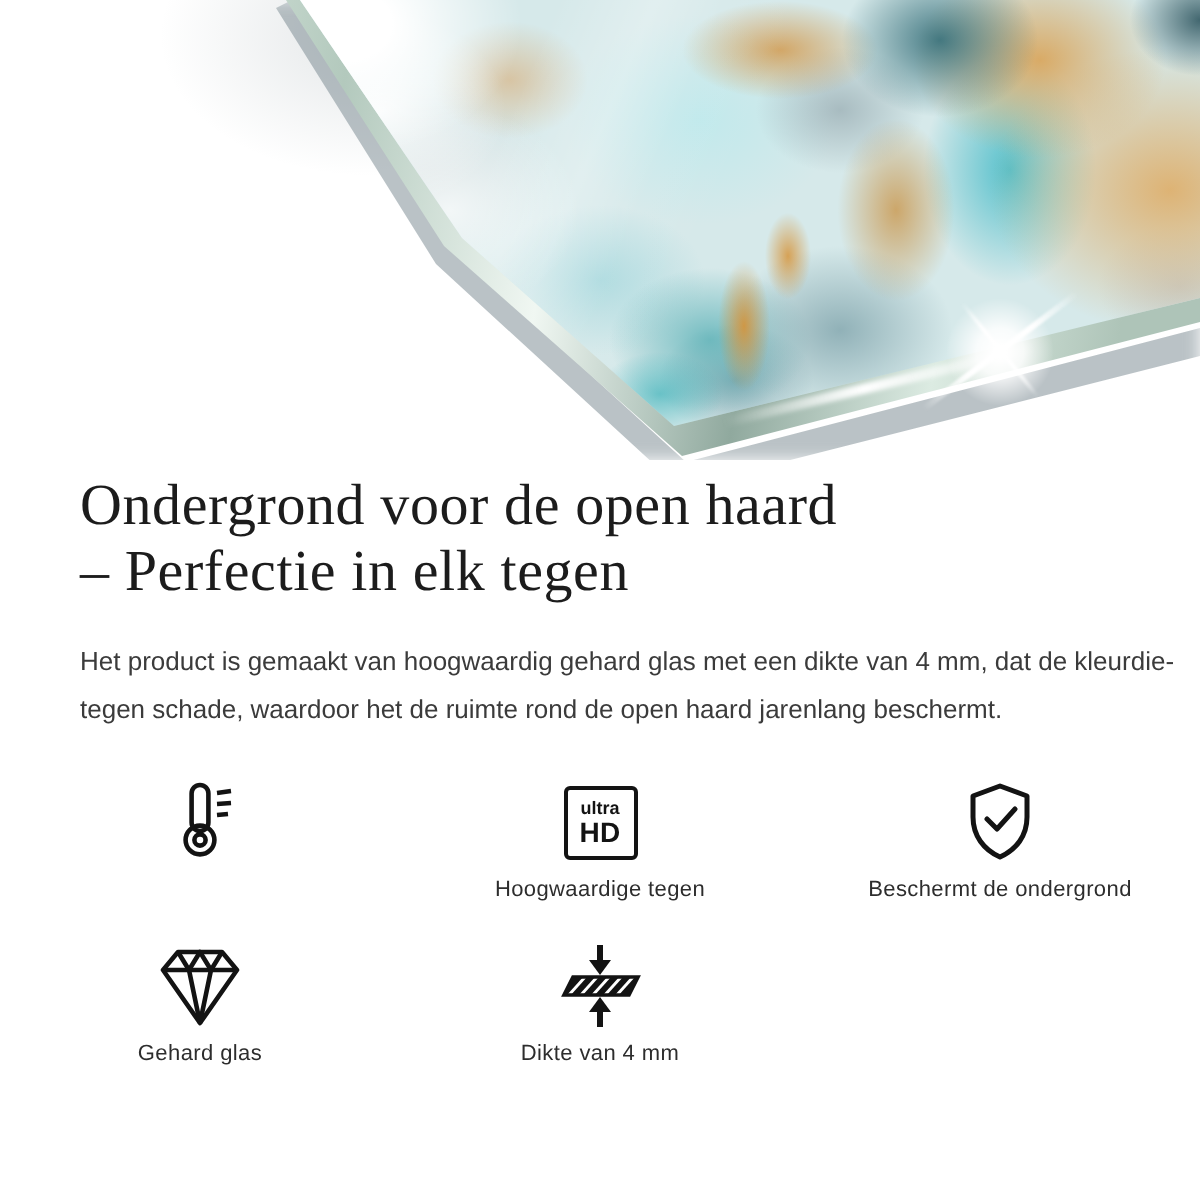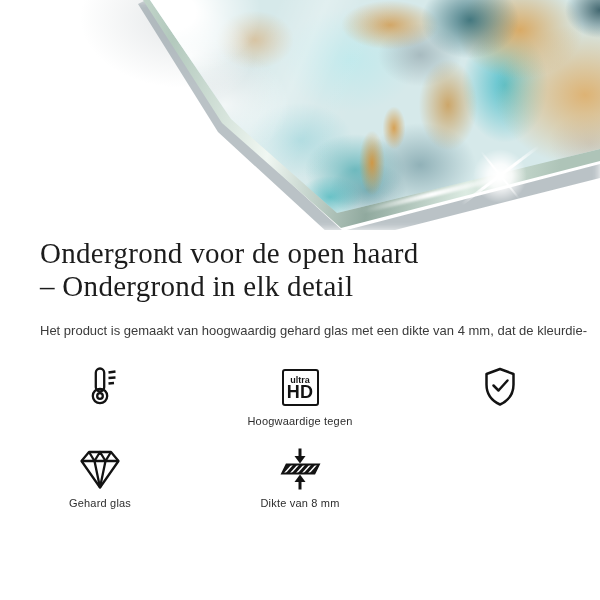--- a/index.html
+++ b/index.html
@@ -99,45 +99,46 @@
   .feature{display:flex;flex-direction:column;align-items:center;}
   .icon-wrap{height:46px;display:flex;align-items:center;justify-content:center;}
   .feature-label{margin-top:5px;font-size:11px;color:#2d2d2d;letter-spacing:0.2px;}
   .icon-svg{stroke:#131313;fill:none;}
   .hd-box{
     width:33px;height:33px;border:2.5px solid #131313;border-radius:3px;
     display:flex;flex-direction:column;align-items:center;justify-content:center;
     color:#131313;
   }
   .hd-top{font-size:9px;font-weight:700;line-height:10px;}
-  .hd-bottom{font-size:18px;font-weight:800;line-height:14px;letter-spacing:0.2px;}
+  .hd-bottom{font-size:14px;font-weight:800;line-height:14px;letter-spacing:0.2px;}
 </style>
 </head>
 <body>
 
 <div class="hero">
   <div class="glass-shadow"></div>
   <div class="glass-edge"></div>
   <div class="glass-art"></div>
   <div class="edge-streak"></div>
   <div class="sparkle">
     <div class="sparkle-ray-a"></div>
     <div class="sparkle-ray-b"></div>
     <div class="sparkle-core"></div>
   </div>
 </div>
 
 <div class="content">
   <h1>
     <div>Ondergrond voor de open haard</div>
-    <div>– Ondergrond in elk detail</div>
+    <div>– Perfectie in elk tegen</div>
   </h1>
 
   <div class="para">
     <div>Het product is gemaakt van hoogwaardig gehard glas met een dikte van 4 mm, dat de kleurdie-</div>
+    <div>tegen schade, waardoor het de ruimte rond de open haard jarenlang beschermt.</div>
   </div>
 
   <div class="features">
 
     <div class="feature">
       <div class="icon-wrap">
         <svg class="icon-svg" width="44" height="44" viewBox="0 0 44 44" stroke-width="2.3">
           <rect x="17.8" y="3.5" width="8.4" height="23" rx="4.2"></rect>
           <circle cx="22" cy="31" r="7.2"></circle>
           <circle cx="22" cy="31" r="2.8"></circle>
@@ -158,20 +159,21 @@
       <div class="feature-label">Hoogwaardige tegen</div>
     </div>
 
     <div class="feature">
       <div class="icon-wrap">
         <svg class="icon-svg" width="44" height="44" viewBox="0 0 44 44" stroke-width="2.5" stroke-linecap="round" stroke-linejoin="round">
           <path d="M22 4 L35.5 9 V19.5 C35.5 28.8 30.2 35.8 22 39.5 C13.8 35.8 8.5 28.8 8.5 19.5 V9 Z"></path>
           <path d="M15.5 20.5 L20.5 25.5 L29.5 15.5"></path>
         </svg>
       </div>
+      <div class="feature-label">Beschermt de ondergrond</div>
     </div>
 
     <div class="feature">
       <div class="icon-wrap">
         <svg class="icon-svg" width="48" height="44" viewBox="0 0 48 44" stroke-width="2.3" stroke-linejoin="round">
           <path d="M13 5 H35 L42.5 14 L24 40.5 L5.5 14 Z"></path>
           <line x1="5.5" y1="14" x2="42.5" y2="14"></line>
           <path d="M13 5 L18.5 14 L24 5 L29.5 14 L35 5"></path>
           <path d="M18.5 14 L24 40.5 M29.5 14 L24 40.5"></path>
         </svg>
@@ -196,17 +198,17 @@
             <line x1="9" y1="28" x2="18" y2="18"></line>
             <line x1="15" y1="28" x2="24" y2="18"></line>
             <line x1="21" y1="28" x2="30" y2="18"></line>
             <line x1="27" y1="28" x2="36" y2="18"></line>
             <line x1="33" y1="28" x2="42" y2="18"></line>
           </g>
           <polygon points="16.5,36 27.5,36 22,28.5" fill="#131313" stroke="none"></polygon>
           <line x1="22" y1="35.5" x2="22" y2="43.5"></line>
         </svg>
       </div>
-      <div class="feature-label">Dikte van 8 mm</div>
+      <div class="feature-label">Dikte van 4 mm</div>
     </div>
 
   </div>
 </div>
 
 </body></html>

